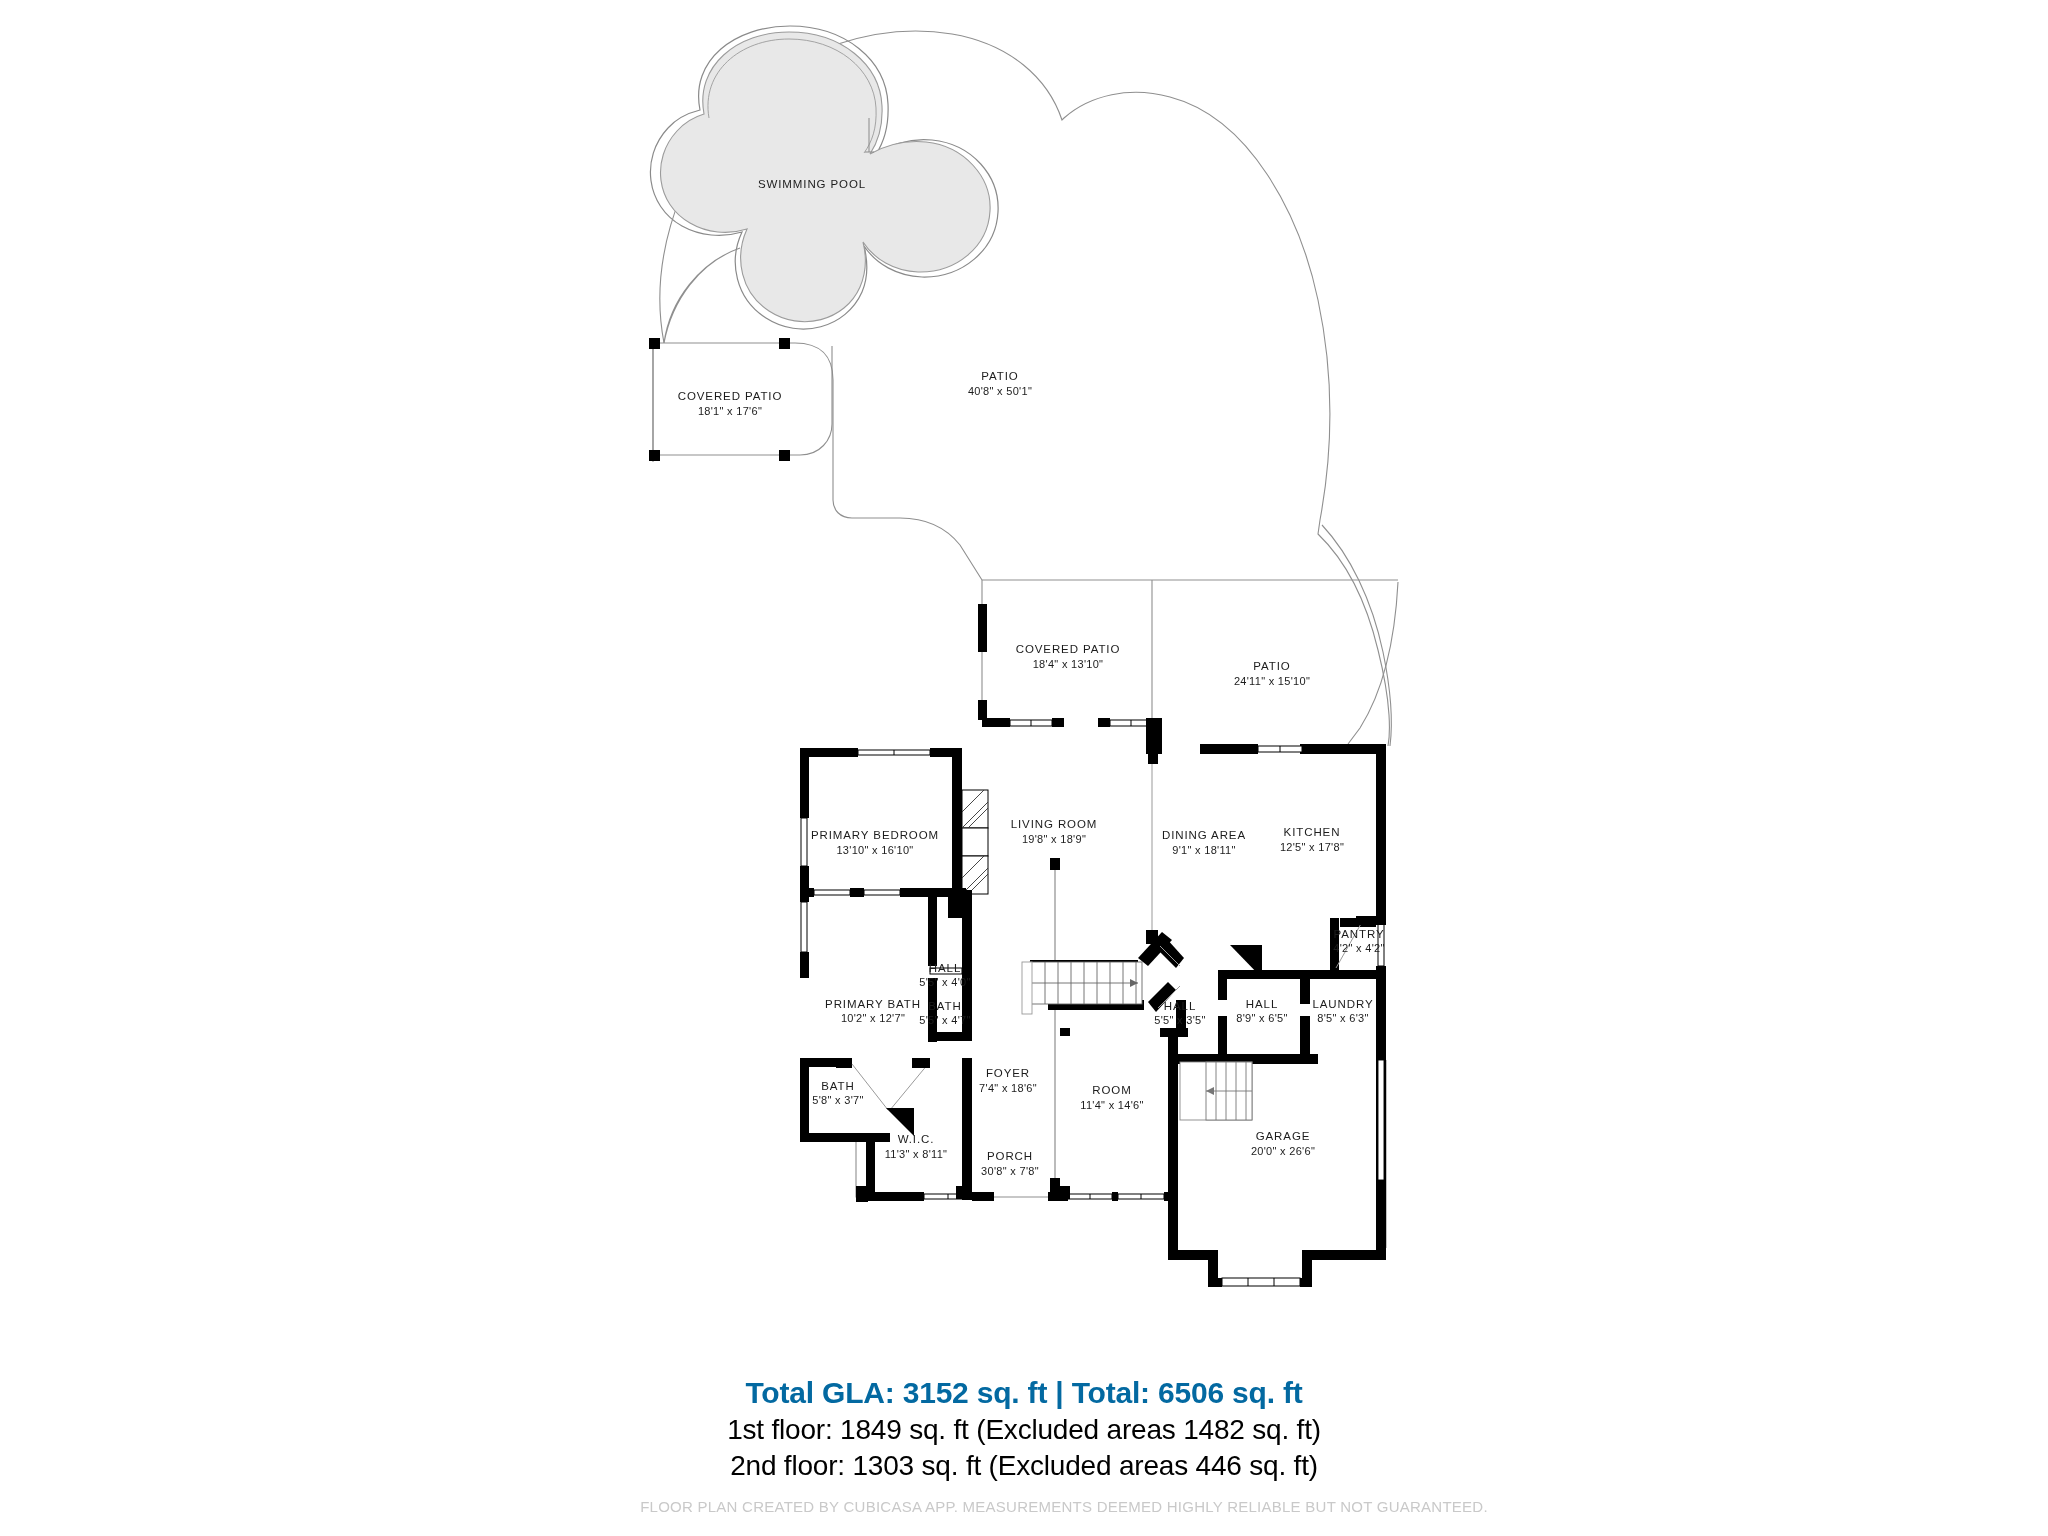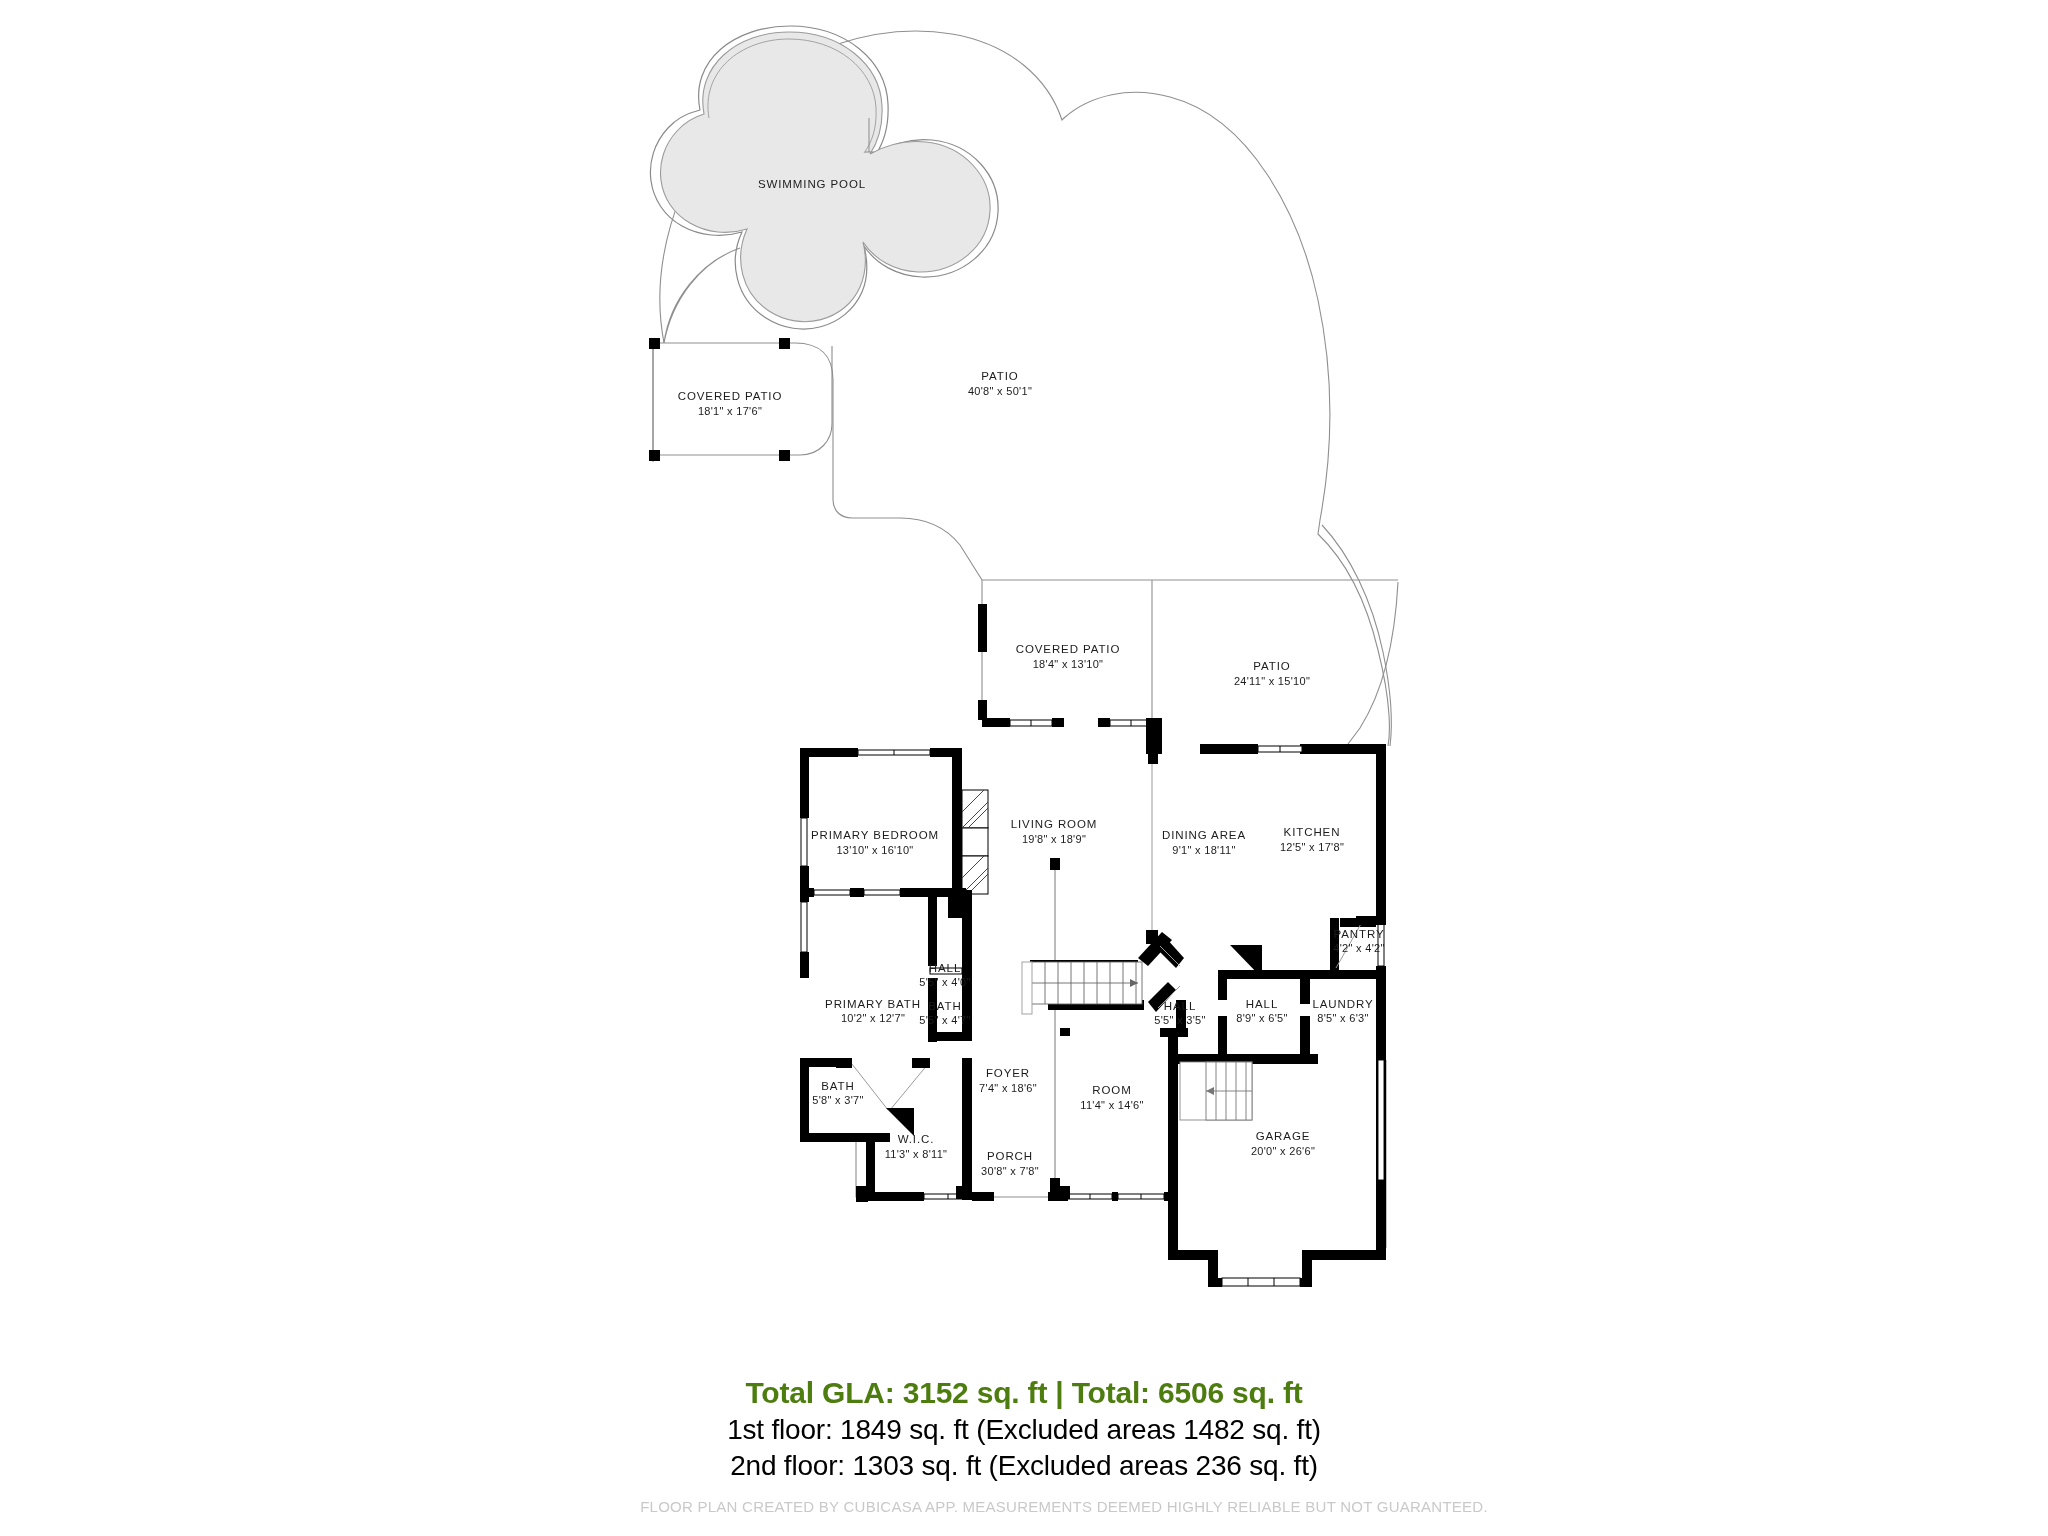--- a/index.html
+++ b/index.html
@@ -47,21 +47,21 @@
     left: 0;
     top: 1374px;
     width: 2048px;
     text-align: center;
     user-select: none;
   }
   .summary-total {
     font-family: "Liberation Sans", sans-serif;
     font-size: 30px;
     font-weight: bold;
-    color: #4d7c0f;
+    color: #0369a1;
     letter-spacing: -0.2px;
     line-height: 1.26;
     white-space: pre;
   }
   .summary-line {
     font-family: "Liberation Sans", sans-serif;
     font-size: 28px;
     font-weight: normal;
     color: #000000;
     letter-spacing: -0.2px;
@@ -477,18 +477,18 @@
 
       <text class="room-label-title" x="1283" y="1140">GARAGE</text>
       <text class="room-label-dims" x="1283" y="1155">20'0" x 26'6"</text>
     </g>
 
   </svg>
 
   <div class="summary-block">
     <div class="summary-total">Total GLA: 3152 sq. ft | Total: 6506 sq. ft</div>
     <div class="summary-line">1st floor: 1849 sq. ft (Excluded areas 1482 sq. ft)</div>
-    <div class="summary-line">2nd floor: 1303 sq. ft (Excluded areas 236 sq. ft)</div>
+    <div class="summary-line">2nd floor: 1303 sq. ft (Excluded areas 446 sq. ft)</div>
   </div>
 
   <div class="summary-footer">FLOOR PLAN CREATED BY CUBICASA APP. MEASUREMENTS DEEMED HIGHLY RELIABLE BUT NOT GUARANTEED.</div>
 
 </div>
 
 </body></html>

